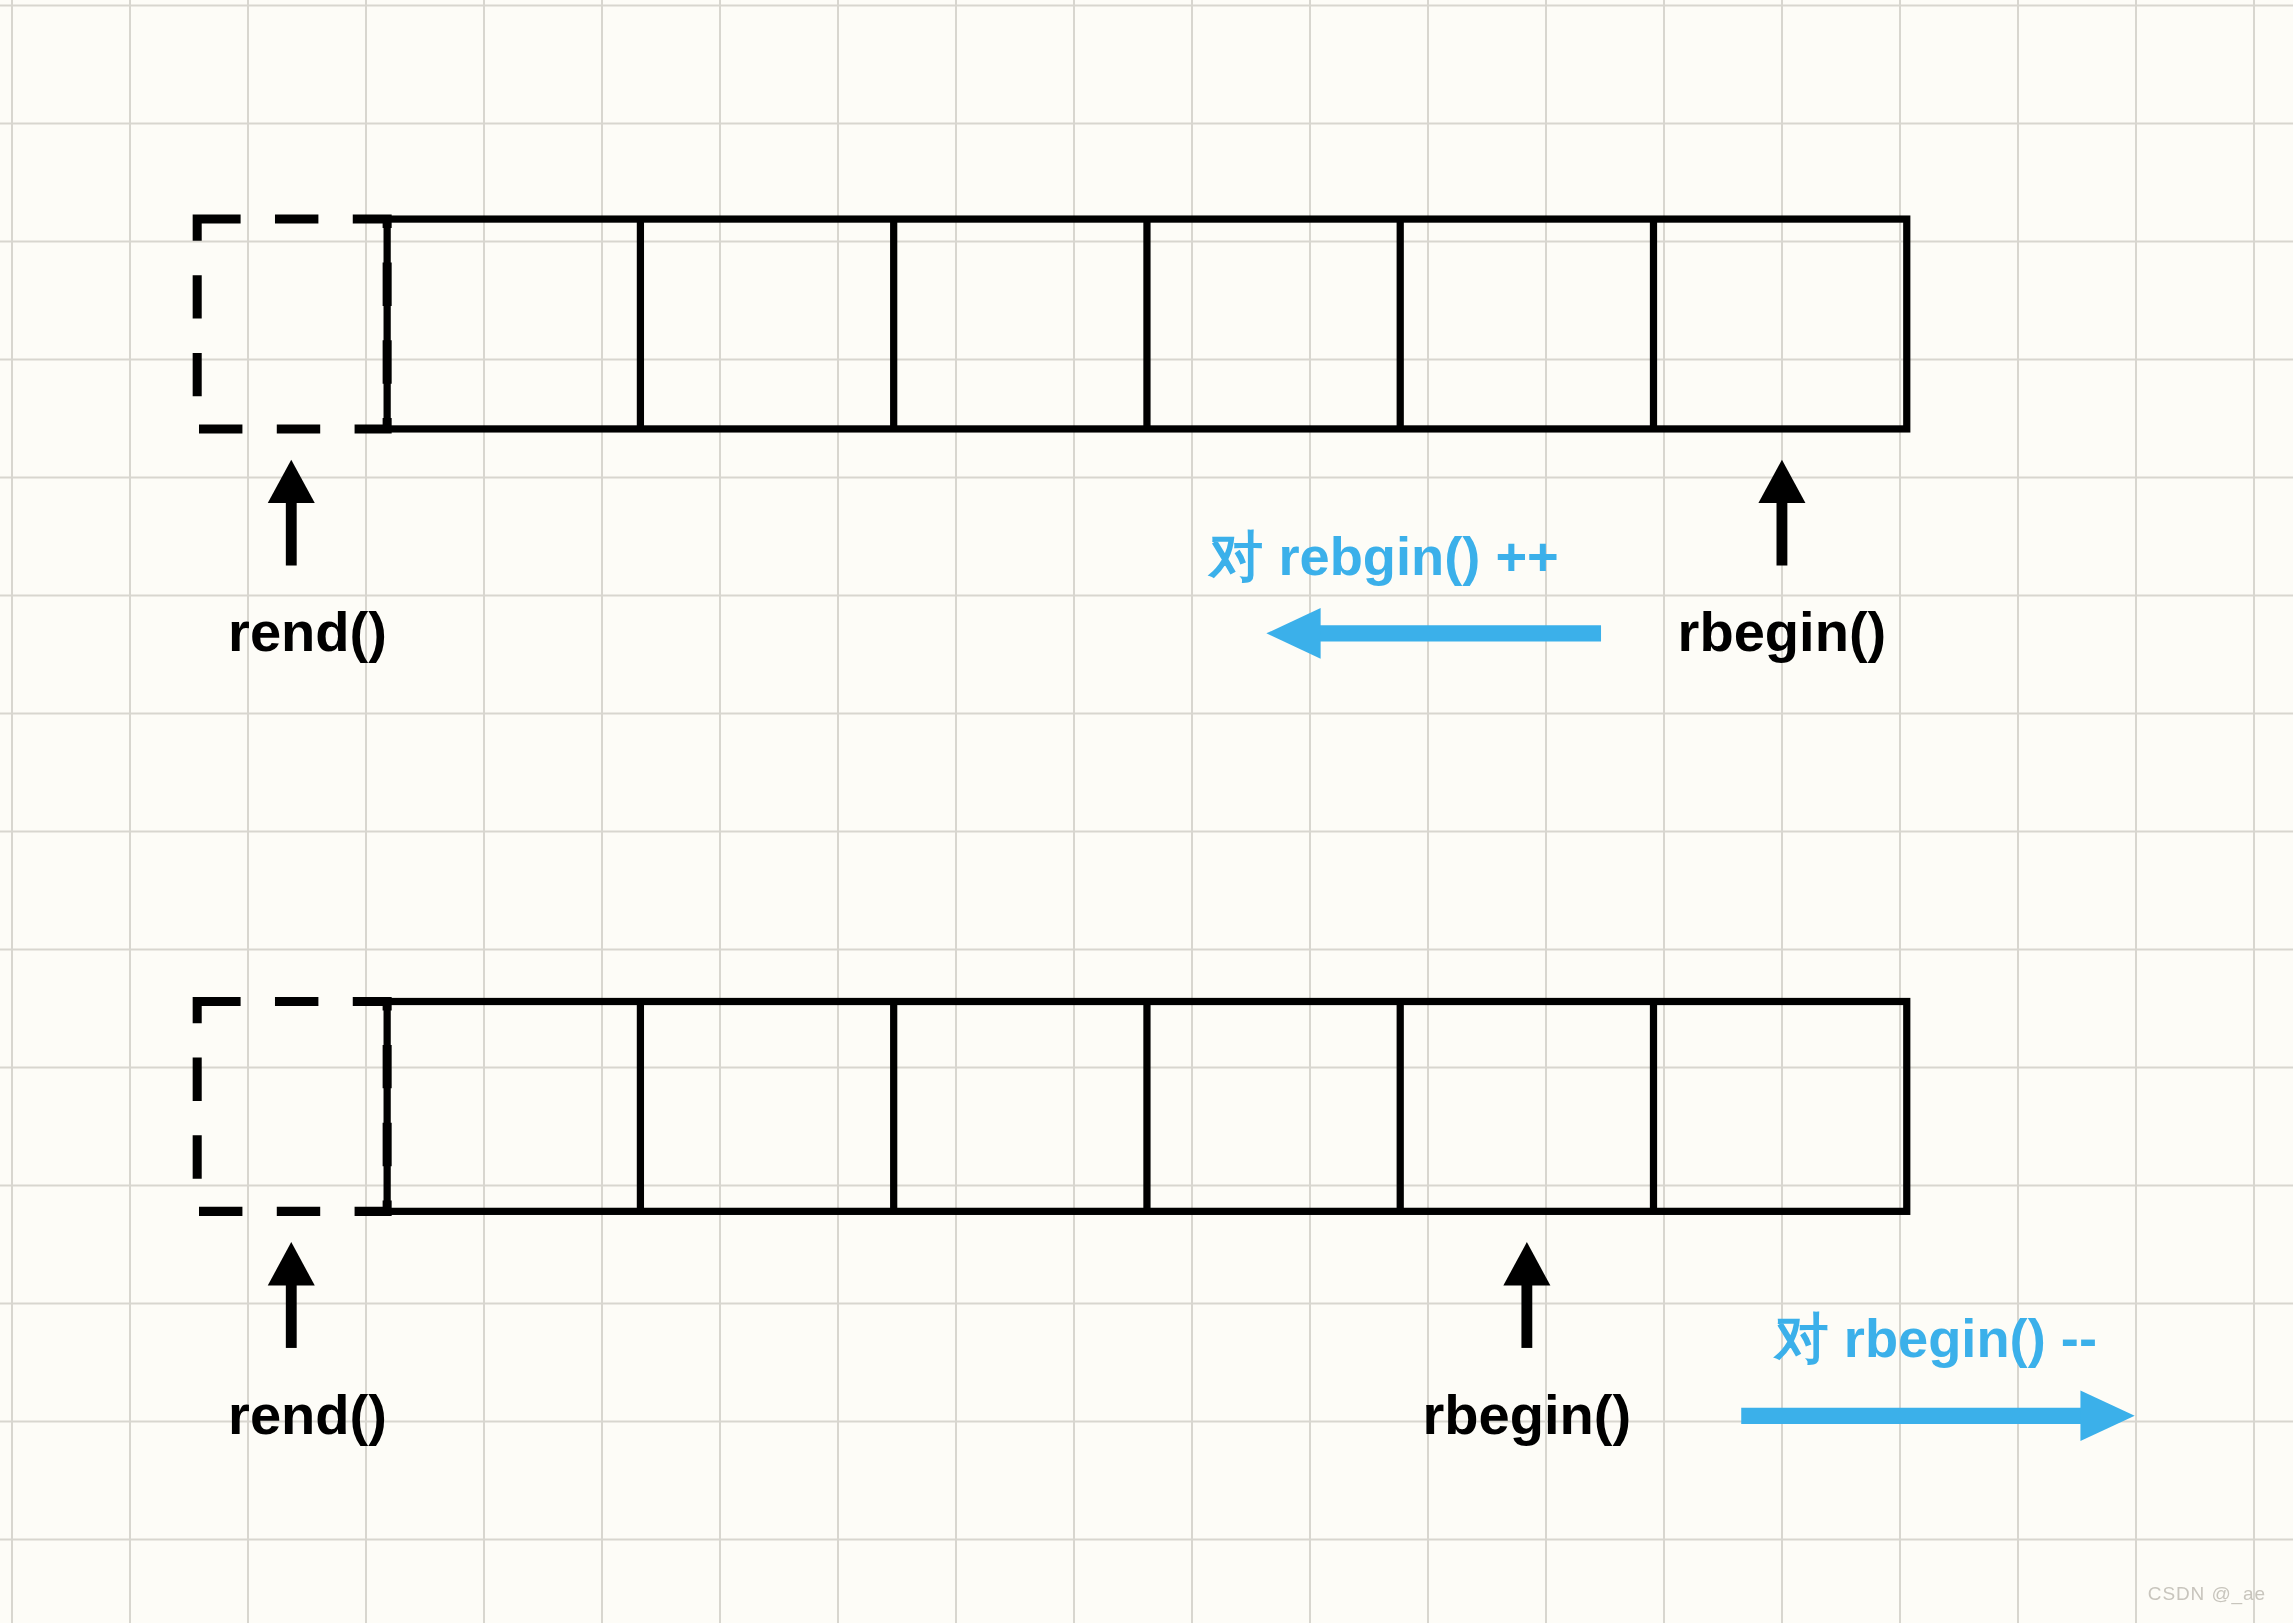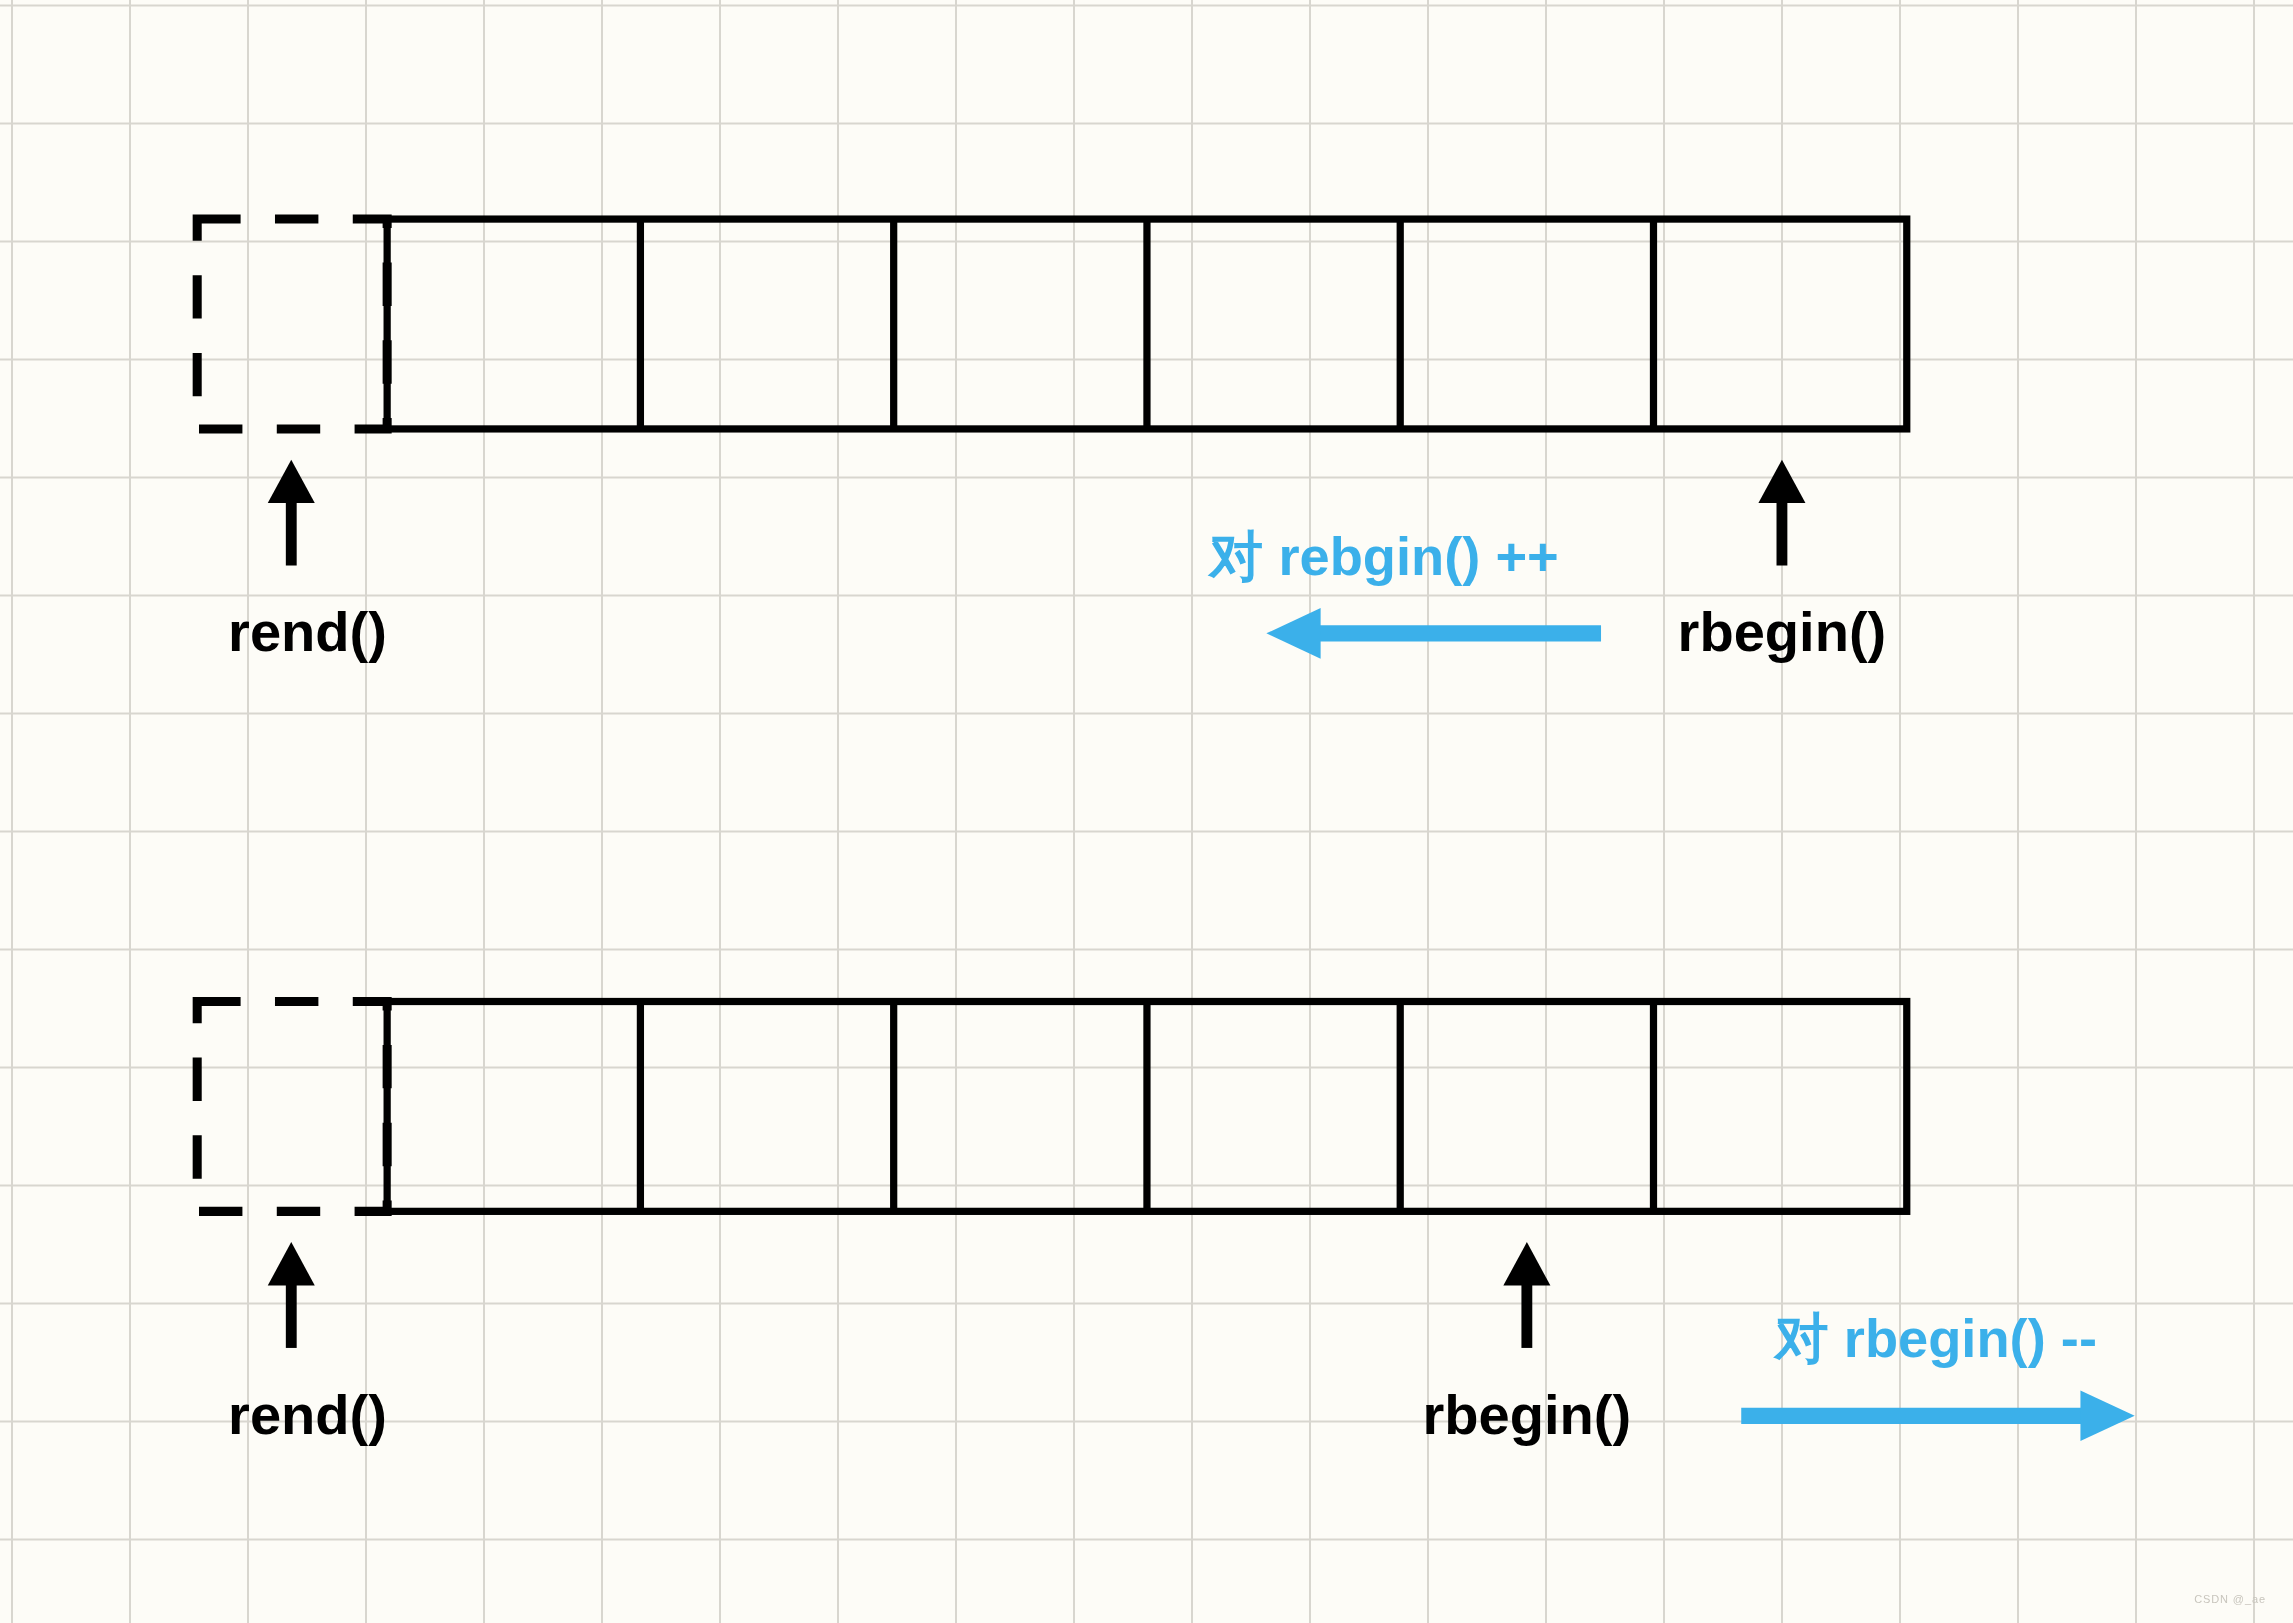--- a/index.html
+++ b/index.html
@@ -56,21 +56,21 @@
     font-size: 62px;
   }
   .label-blue {
     fill: #3bb0ea;
     font-size: 60px;
   }
   .watermark {
     position: absolute;
     right: 27px;
     bottom: 18px;
-    font-size: 11px;
+    font-size: 19px;
     color: #c8c5bd;
     letter-spacing: 0.9px;
     font-weight: 400;
   }
 </style>
 </head>
 <body>
 
 <div class="grid-bg"></div>
 

